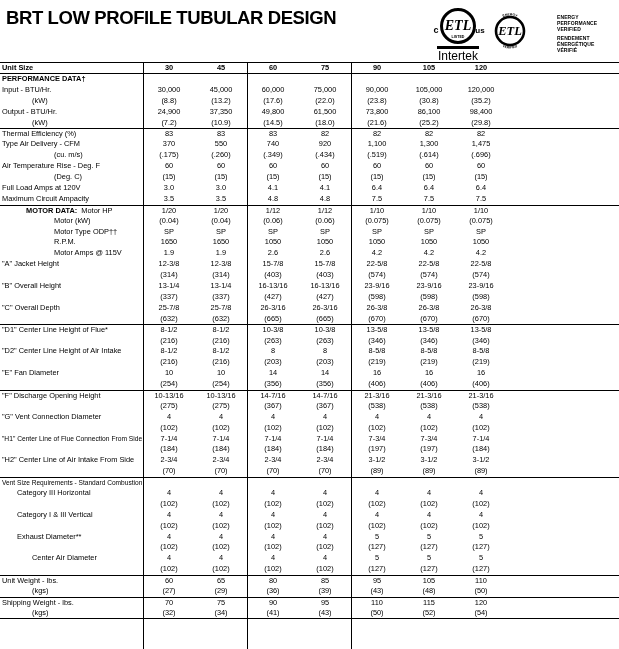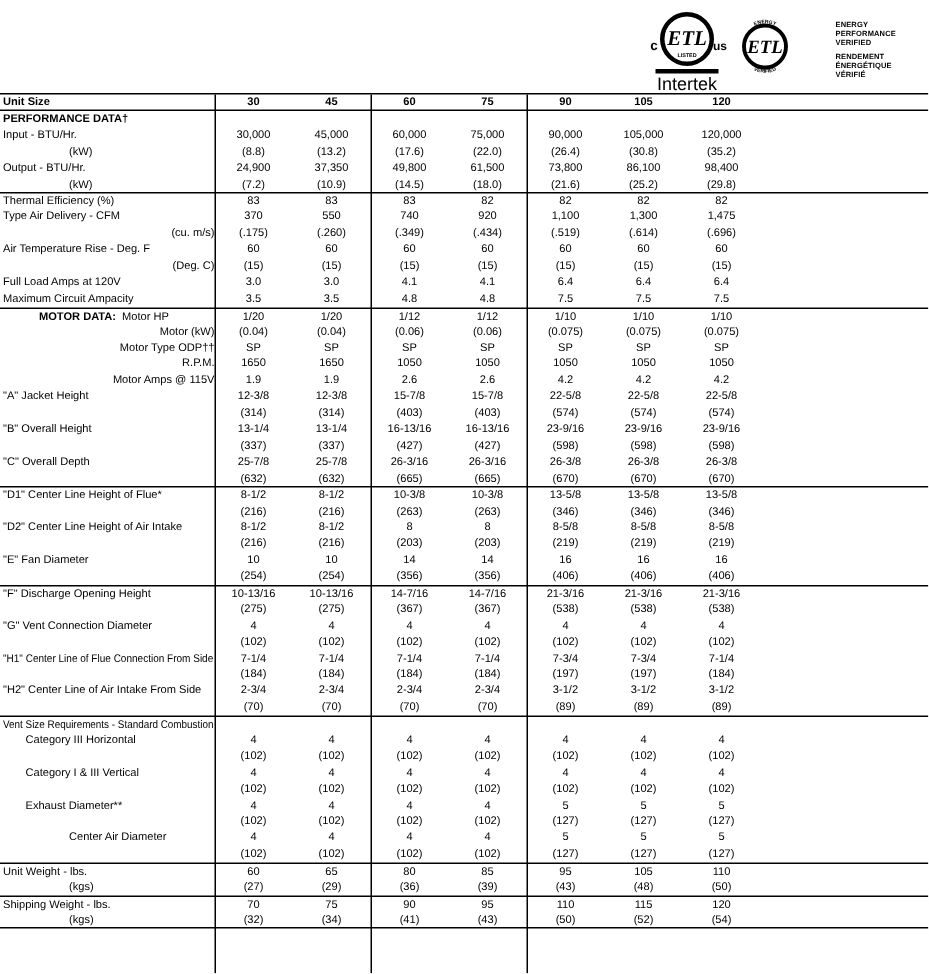--- a/index.html
+++ b/index.html
@@ -47,33 +47,34 @@
   .row.hdr .cell { font-weight: bold; }
   .row.section .cell.label { font-weight: bold; }
   .row.bottomstub { height: 8px; border-top: 1.5px solid #000; }
 
   .cell {
     font-size: 7.4px; line-height: 10.4px;
     white-space: nowrap; overflow: visible;
   }
   .cell.label { padding-left: 2px; text-align: left; overflow: hidden; }
   .cell.label.ind1 { padding-left: 17px; }
-  .cell.label.ind2 { padding-left: 46px; }
-  .cell.label.ind3 { padding-left: 54px; text-align: right; }
+  .cell.label.ind2 { padding-left: 32px; }
+  .cell.label.ind3 { padding-left: 54px; }
   .cell.val { text-align: center; }
   .lt { display: inline-block; white-space: nowrap; transform-origin: left center; }
   .lt b { font-weight: bold; margin-left: 24px; }
   .lt .after-prefix { margin-left: 4px; }
 </style>
 </head>
 <body>
 
 <div class="page">
 
   <div class="title">
+    <div>BRT LOW PROFILE TUBULAR DESIGN</div>
   </div>
 
   <div class="logo" id="logo1">
     <svg width="56" height="58" viewBox="0 0 56 58">
       <circle cx="28" cy="21" r="16.5" fill="none" stroke="#000" stroke-width="3"></circle>
       <text x="28" y="25" text-anchor="middle" font-size="14" font-weight="bold" font-style="italic" font-family="Liberation Serif, serif">ETL</text>
       <text x="28" y="33" text-anchor="middle" font-size="3.6" font-weight="bold" font-family="Liberation Sans, sans-serif">LISTED</text>
       <text x="6" y="28" text-anchor="middle" font-size="9" font-weight="bold" font-family="Liberation Sans, sans-serif">c</text>
       <text x="50" y="28" text-anchor="middle" font-size="8" font-weight="bold" font-family="Liberation Sans, sans-serif">us</text>
       <rect x="7" y="41" width="42" height="3" fill="#000"></rect>
@@ -147,21 +148,21 @@
         <div class="cell val">105,000</div>
         <div class="cell val">120,000</div>
         <div class="cell filler"></div>
       </div>
       <div class="row">
         <div class="cell label ind2"><span class="lt">(kW)</span></div>
         <div class="cell val">(8.8)</div>
         <div class="cell val">(13.2)</div>
         <div class="cell val">(17.6)</div>
         <div class="cell val">(22.0)</div>
-        <div class="cell val">(26.4)</div>
+        <div class="cell val">(23.8)</div>
         <div class="cell val">(30.8)</div>
         <div class="cell val">(35.2)</div>
         <div class="cell filler"></div>
       </div>
       <div class="row">
         <div class="cell label"><span class="lt">Output - BTU/Hr.</span></div>
         <div class="cell val">24,900</div>
         <div class="cell val">37,350</div>
         <div class="cell val">49,800</div>
         <div class="cell val">61,500</div>

